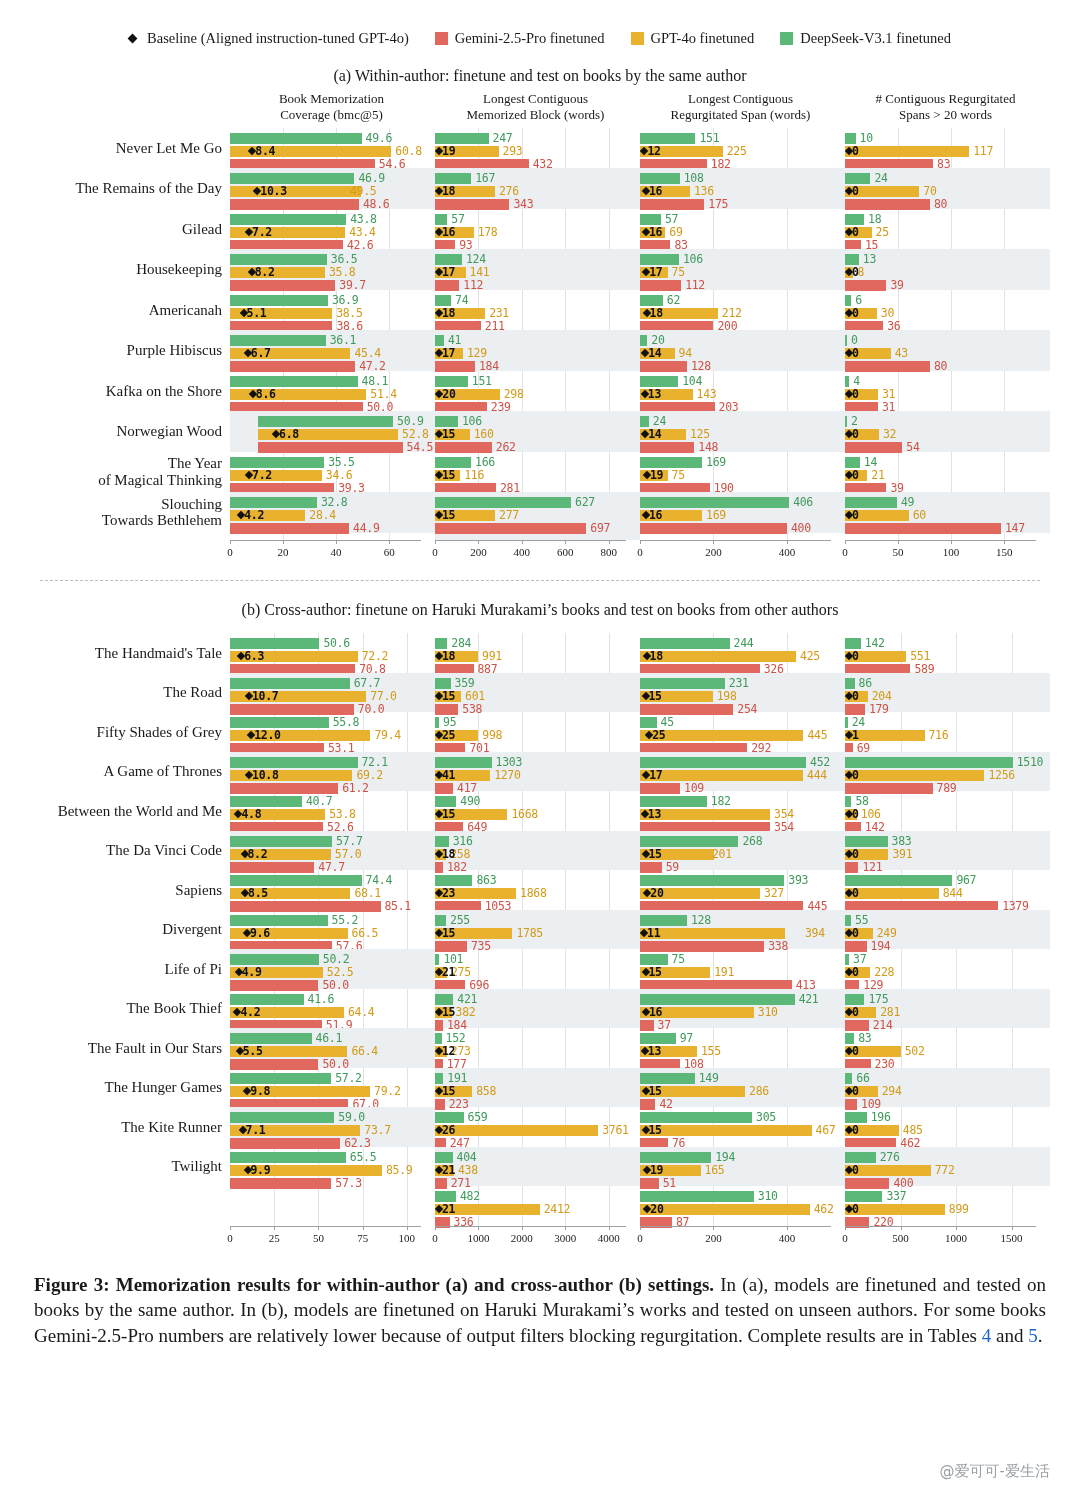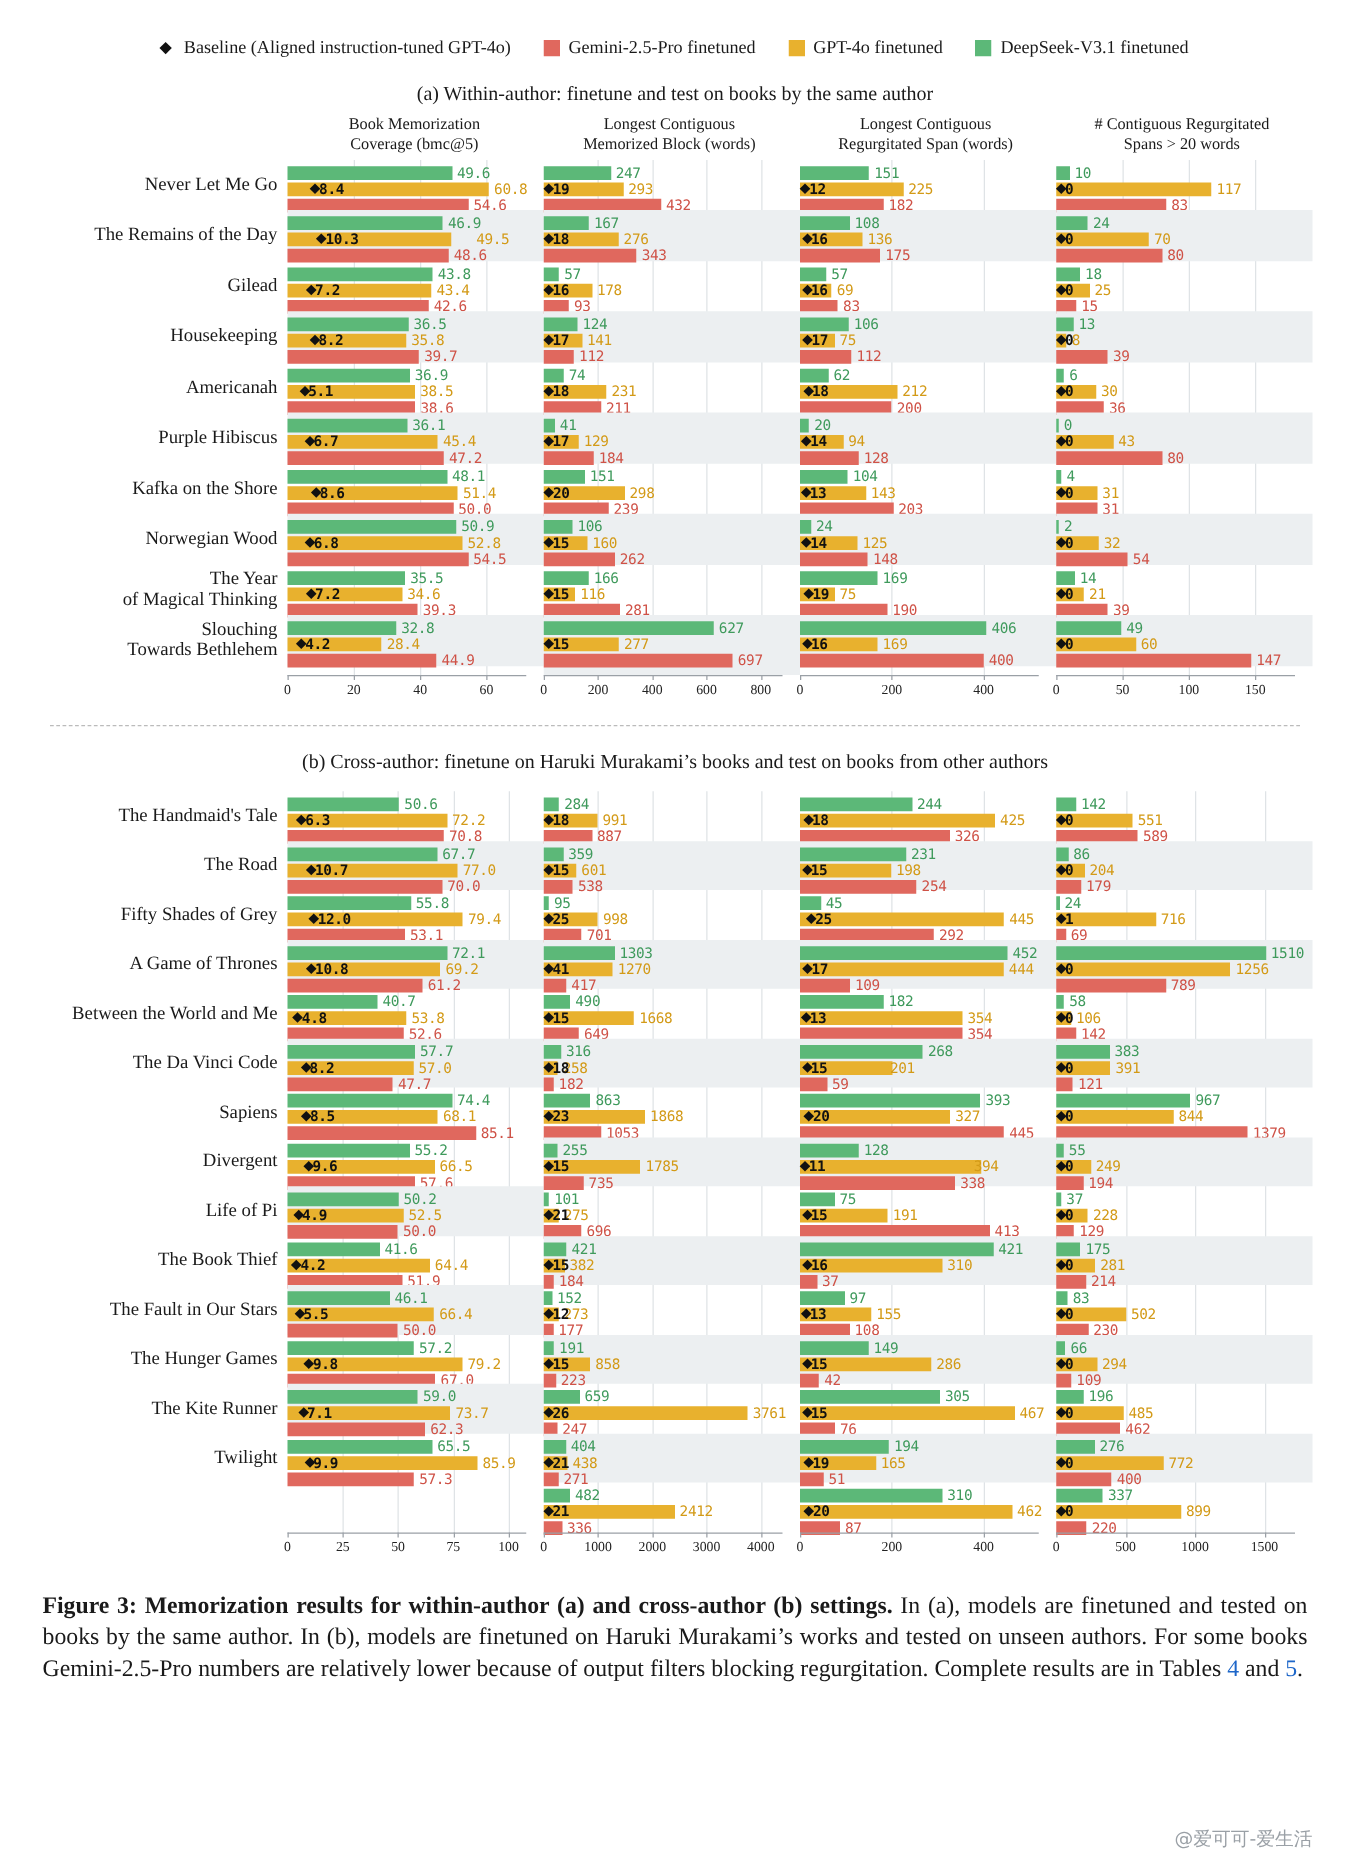--- a/index.html
+++ b/index.html
@@ -218,21 +218,21 @@
               </div>
             </div>
             <div class="rowgrp alt" style="height: 40.5px; position: relative;">
               <div style="height: 5px;"></div>
               <div class="bar-line">
                 <div class="bar g" style="width: 124.415px;"></div>
                 <div class="vlab g" style="left: 128.415px;">46.9</div>
               </div>
               <div class="bar-line">
                 <div class="bar y" style="width: 131.312px;"></div>
-                <div class="vlab y" style="left: 151px;">49.5</div>
+                <div class="vlab y" style="left: 120px;">49.5</div>
                 <div class="diamond" style="left: 24.3236px;"></div>
                 <div class="vlab b" style="left: 30.3236px;">10.3</div>
               </div>
               <div class="bar-line">
                 <div class="bar r" style="width: 128.925px;"></div>
                 <div class="vlab r" style="left: 132.925px;">48.6</div>
               </div>
             </div>
             <div class="rowgrp" style="height: 40.5px; position: relative;">
               <div style="height: 5px;"></div>
@@ -312,21 +312,21 @@
                 <div class="bar y" style="width: 136.353px;"></div>
                 <div class="vlab y" style="left: 140.353px;">51.4</div>
                 <div class="diamond" style="left: 19.8139px;"></div>
                 <div class="vlab b" style="left: 25.8139px;">8.6</div>
               </div>
               <div class="bar-line">
                 <div class="bar r" style="width: 132.639px;"></div>
                 <div class="vlab r" style="left: 136.639px;">50.0</div>
               </div>
             </div>
-            <div class="rowgrp alt" style="height: 40.5px; position: relative;">
+            <div class="rowgrp alt" style="height: 40.5px; position: relative; padding-left: 28px;">
               <div style="height: 5px;"></div>
               <div class="bar-line">
                 <div class="bar g" style="width: 135.026px;"></div>
                 <div class="vlab g" style="left: 139.026px;">50.9</div>
               </div>
               <div class="bar-line">
                 <div class="bar y" style="width: 140.067px;"></div>
                 <div class="vlab y" style="left: 144.067px;">52.8</div>
                 <div class="diamond" style="left: 15.0389px;"></div>
                 <div class="vlab b" style="left: 21.0389px;">6.8</div>
@@ -1652,21 +1652,21 @@
               </div>
             </div>
             <div class="rowgrp alt" style="height: 39.5px; position: relative;">
               <div style="height: 5px;"></div>
               <div class="bar-line">
                 <div class="bar g" style="width: 47.0154px;"></div>
                 <div class="vlab g" style="left: 51.0154px;">128</div>
               </div>
               <div class="bar-line">
                 <div class="bar y" style="width: 144.719px;"></div>
-                <div class="vlab y" style="left: 139px;">394</div>
+                <div class="vlab y" style="left: 165px;">394</div>
                 <div class="diamond" style="left: 1.04038px;"></div>
                 <div class="vlab b" style="left: 7.04038px;">11</div>
               </div>
               <div class="bar-line">
                 <div class="bar r" style="width: 124.15px;"></div>
                 <div class="vlab r" style="left: 128.15px;">338</div>
               </div>
             </div>
             <div class="rowgrp" style="height: 39.5px; position: relative;">
               <div style="height: 5px;"></div>

